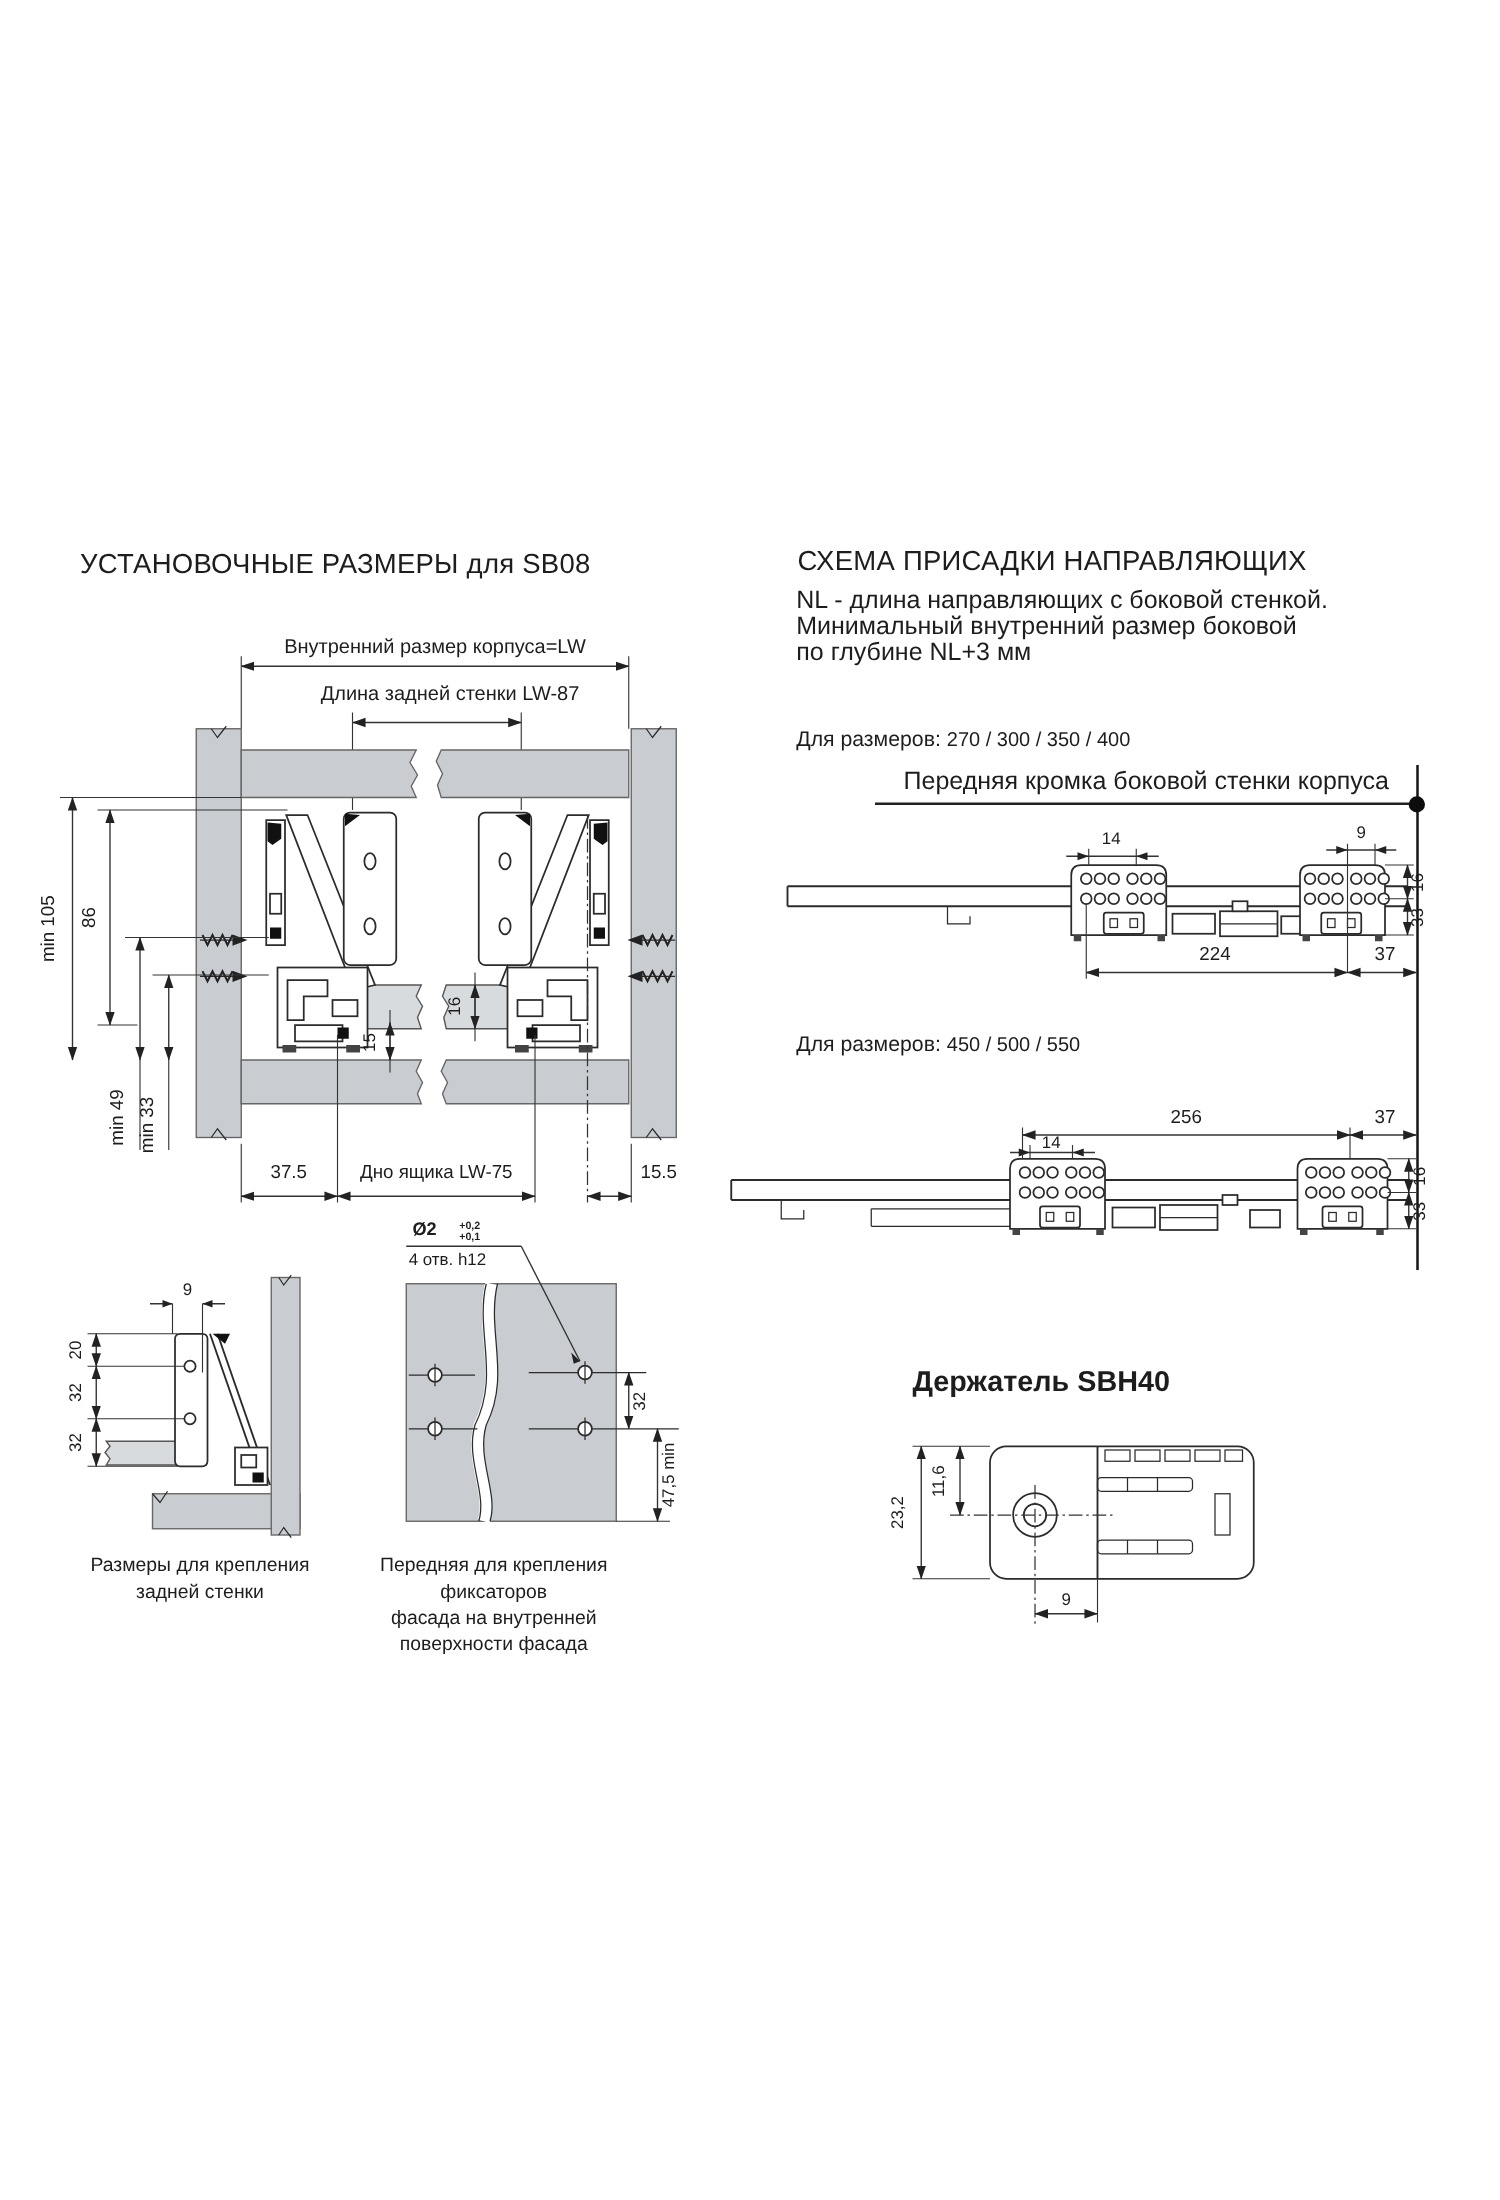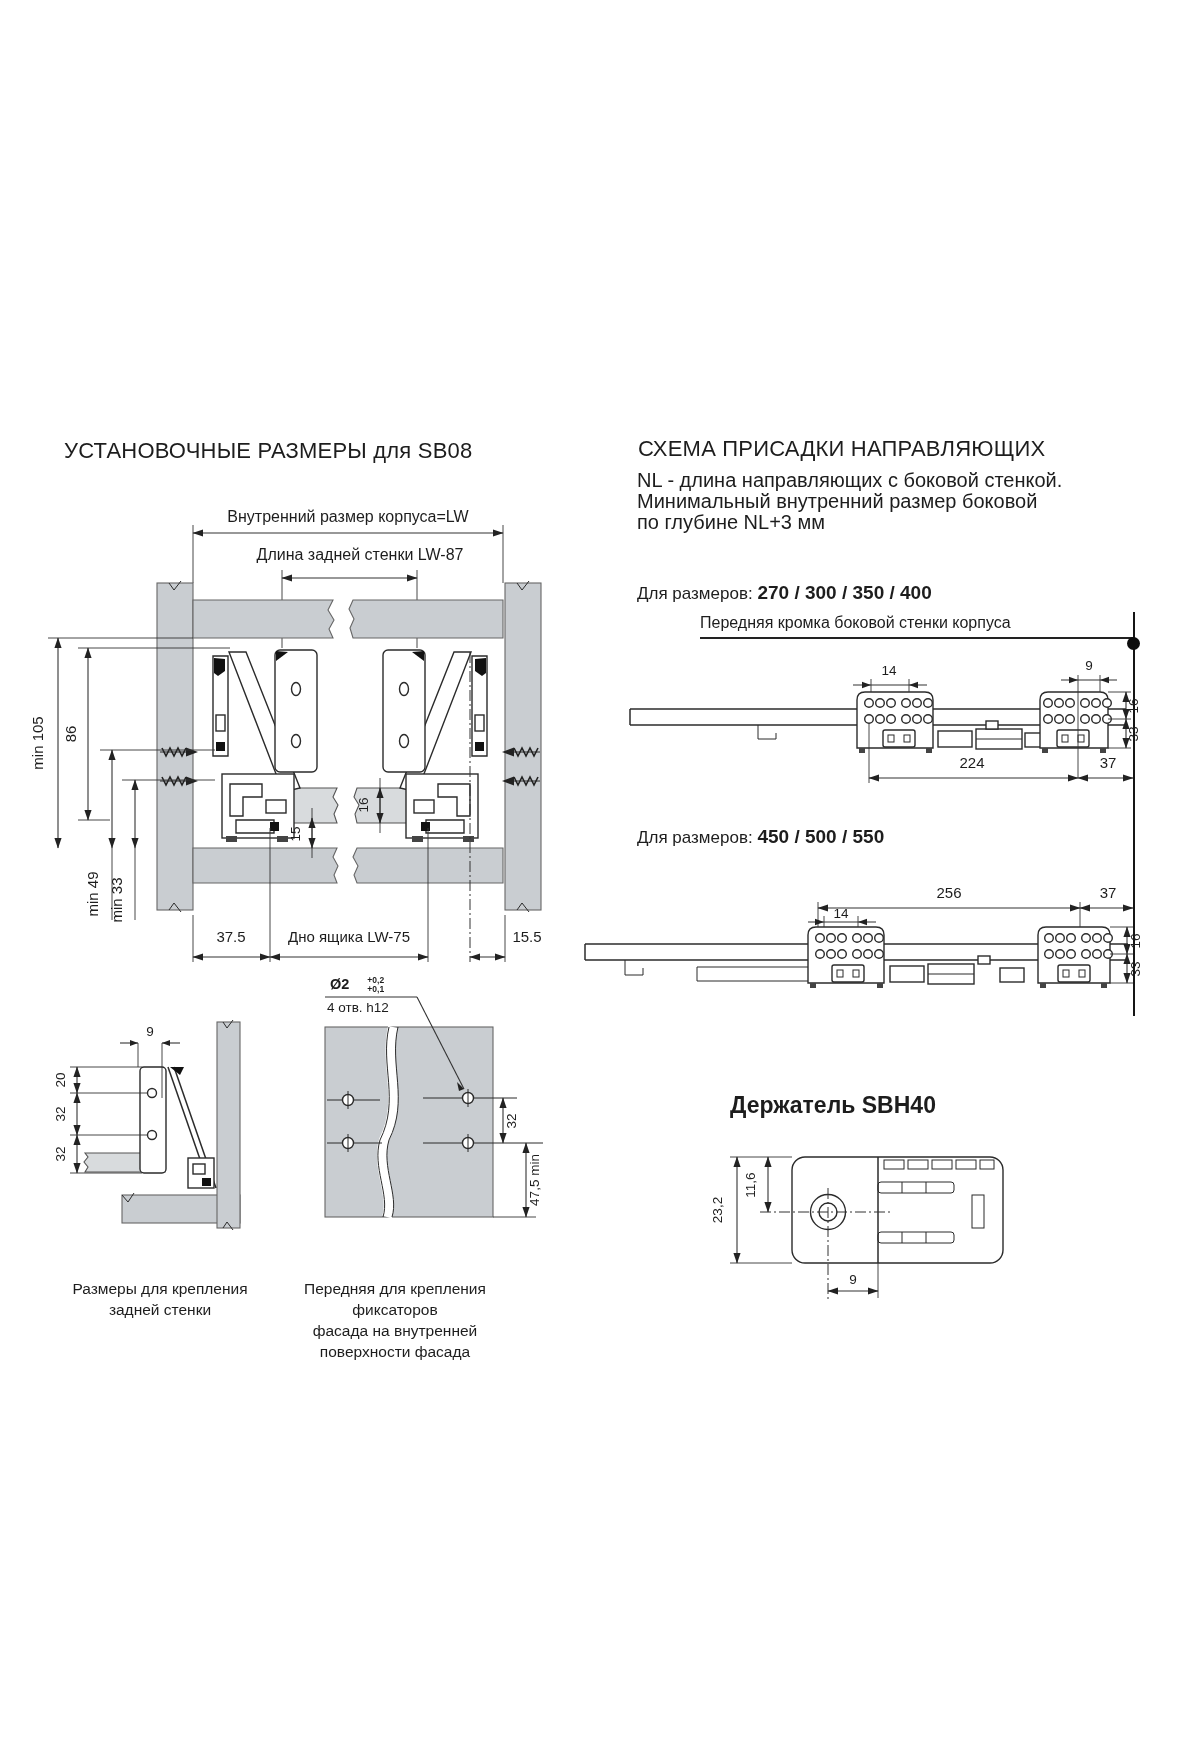--- a/index.html
+++ b/index.html
@@ -4,23 +4,23 @@
 <style>
   html,body{margin:0;padding:0;}
   body{
     width:1200px;height:1760px;background:#ffffff;position:relative;overflow:hidden;
     font-family:"Liberation Sans", sans-serif;color:#1d1d1d;
   }
   .abs{position:absolute;}
   .h1{font-size:22px;font-weight:normal;white-space:nowrap;letter-spacing:.2px;}
   .note{font-size:20px;line-height:21px;white-space:nowrap;}
   .sizes{font-size:17px;white-space:nowrap;}
-  .sizes .bold{font-weight:bold;font-size:19px;}
-  .edge-label{font-size:16px;border-bottom:2px solid #222;padding-bottom:5px;white-space:nowrap;}
-  .caption{font-size:15.5px;line-height:21px;text-align:center;margin-top:36px;}
+  .sizes .bold{font-weight:normal;font-size:16px;}
+  .edge-label{font-size:20px;text-align:center;border-bottom:2px solid #222;padding-bottom:5px;white-space:nowrap;}
+  .caption{font-size:15.5px;line-height:21px;text-align:center;}
   .holder-title{font-size:23px;font-weight:bold;text-align:left;white-space:nowrap;}
   .vline{background:#151515;}
   .dot{width:13px;height:13px;border-radius:50%;background:#0d0d0d;}
   .tolwrap{display:inline-block;vertical-align:top;line-height:9px;font-size:8.5px;margin-left:18px;}
   svg{display:block;}
   svg text{fill:#1d1d1d;}
   .dim{font-size:13.5px;}
   .dim15{font-size:15px;}
   .lab16{font-size:16px;}
   .white{fill:#ffffff;stroke:#2b2b2b;stroke-width:1.4;}

